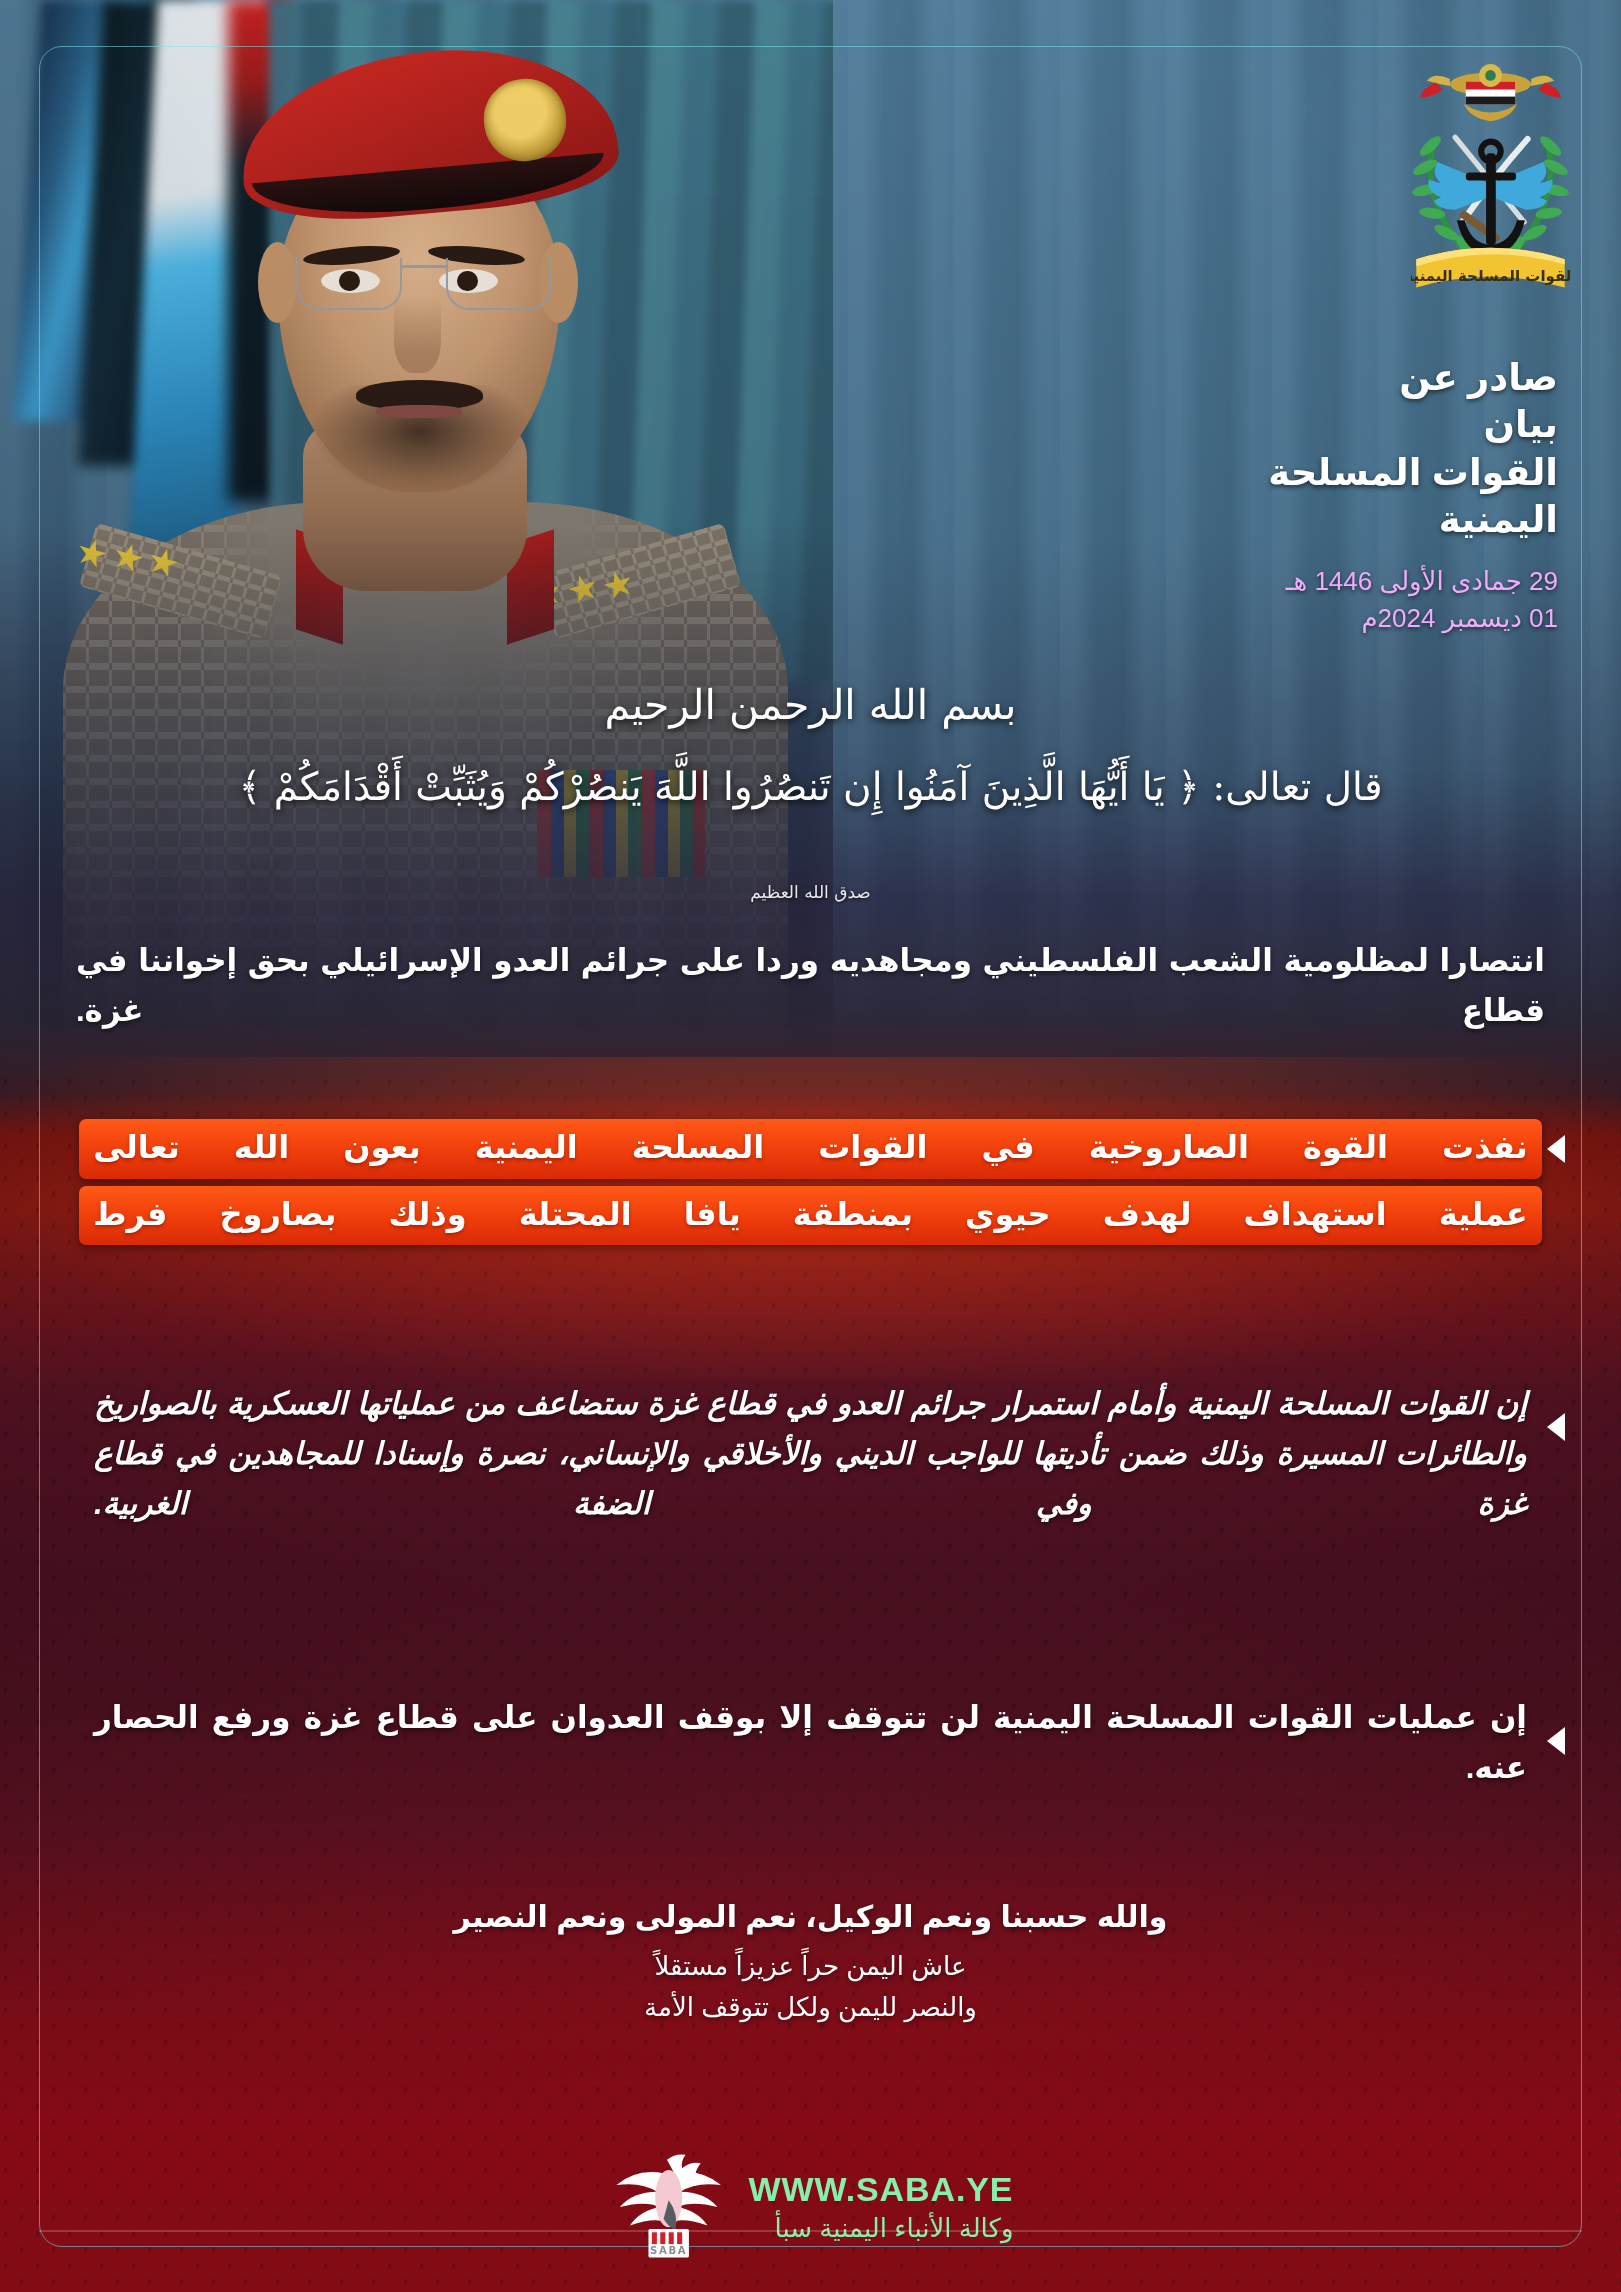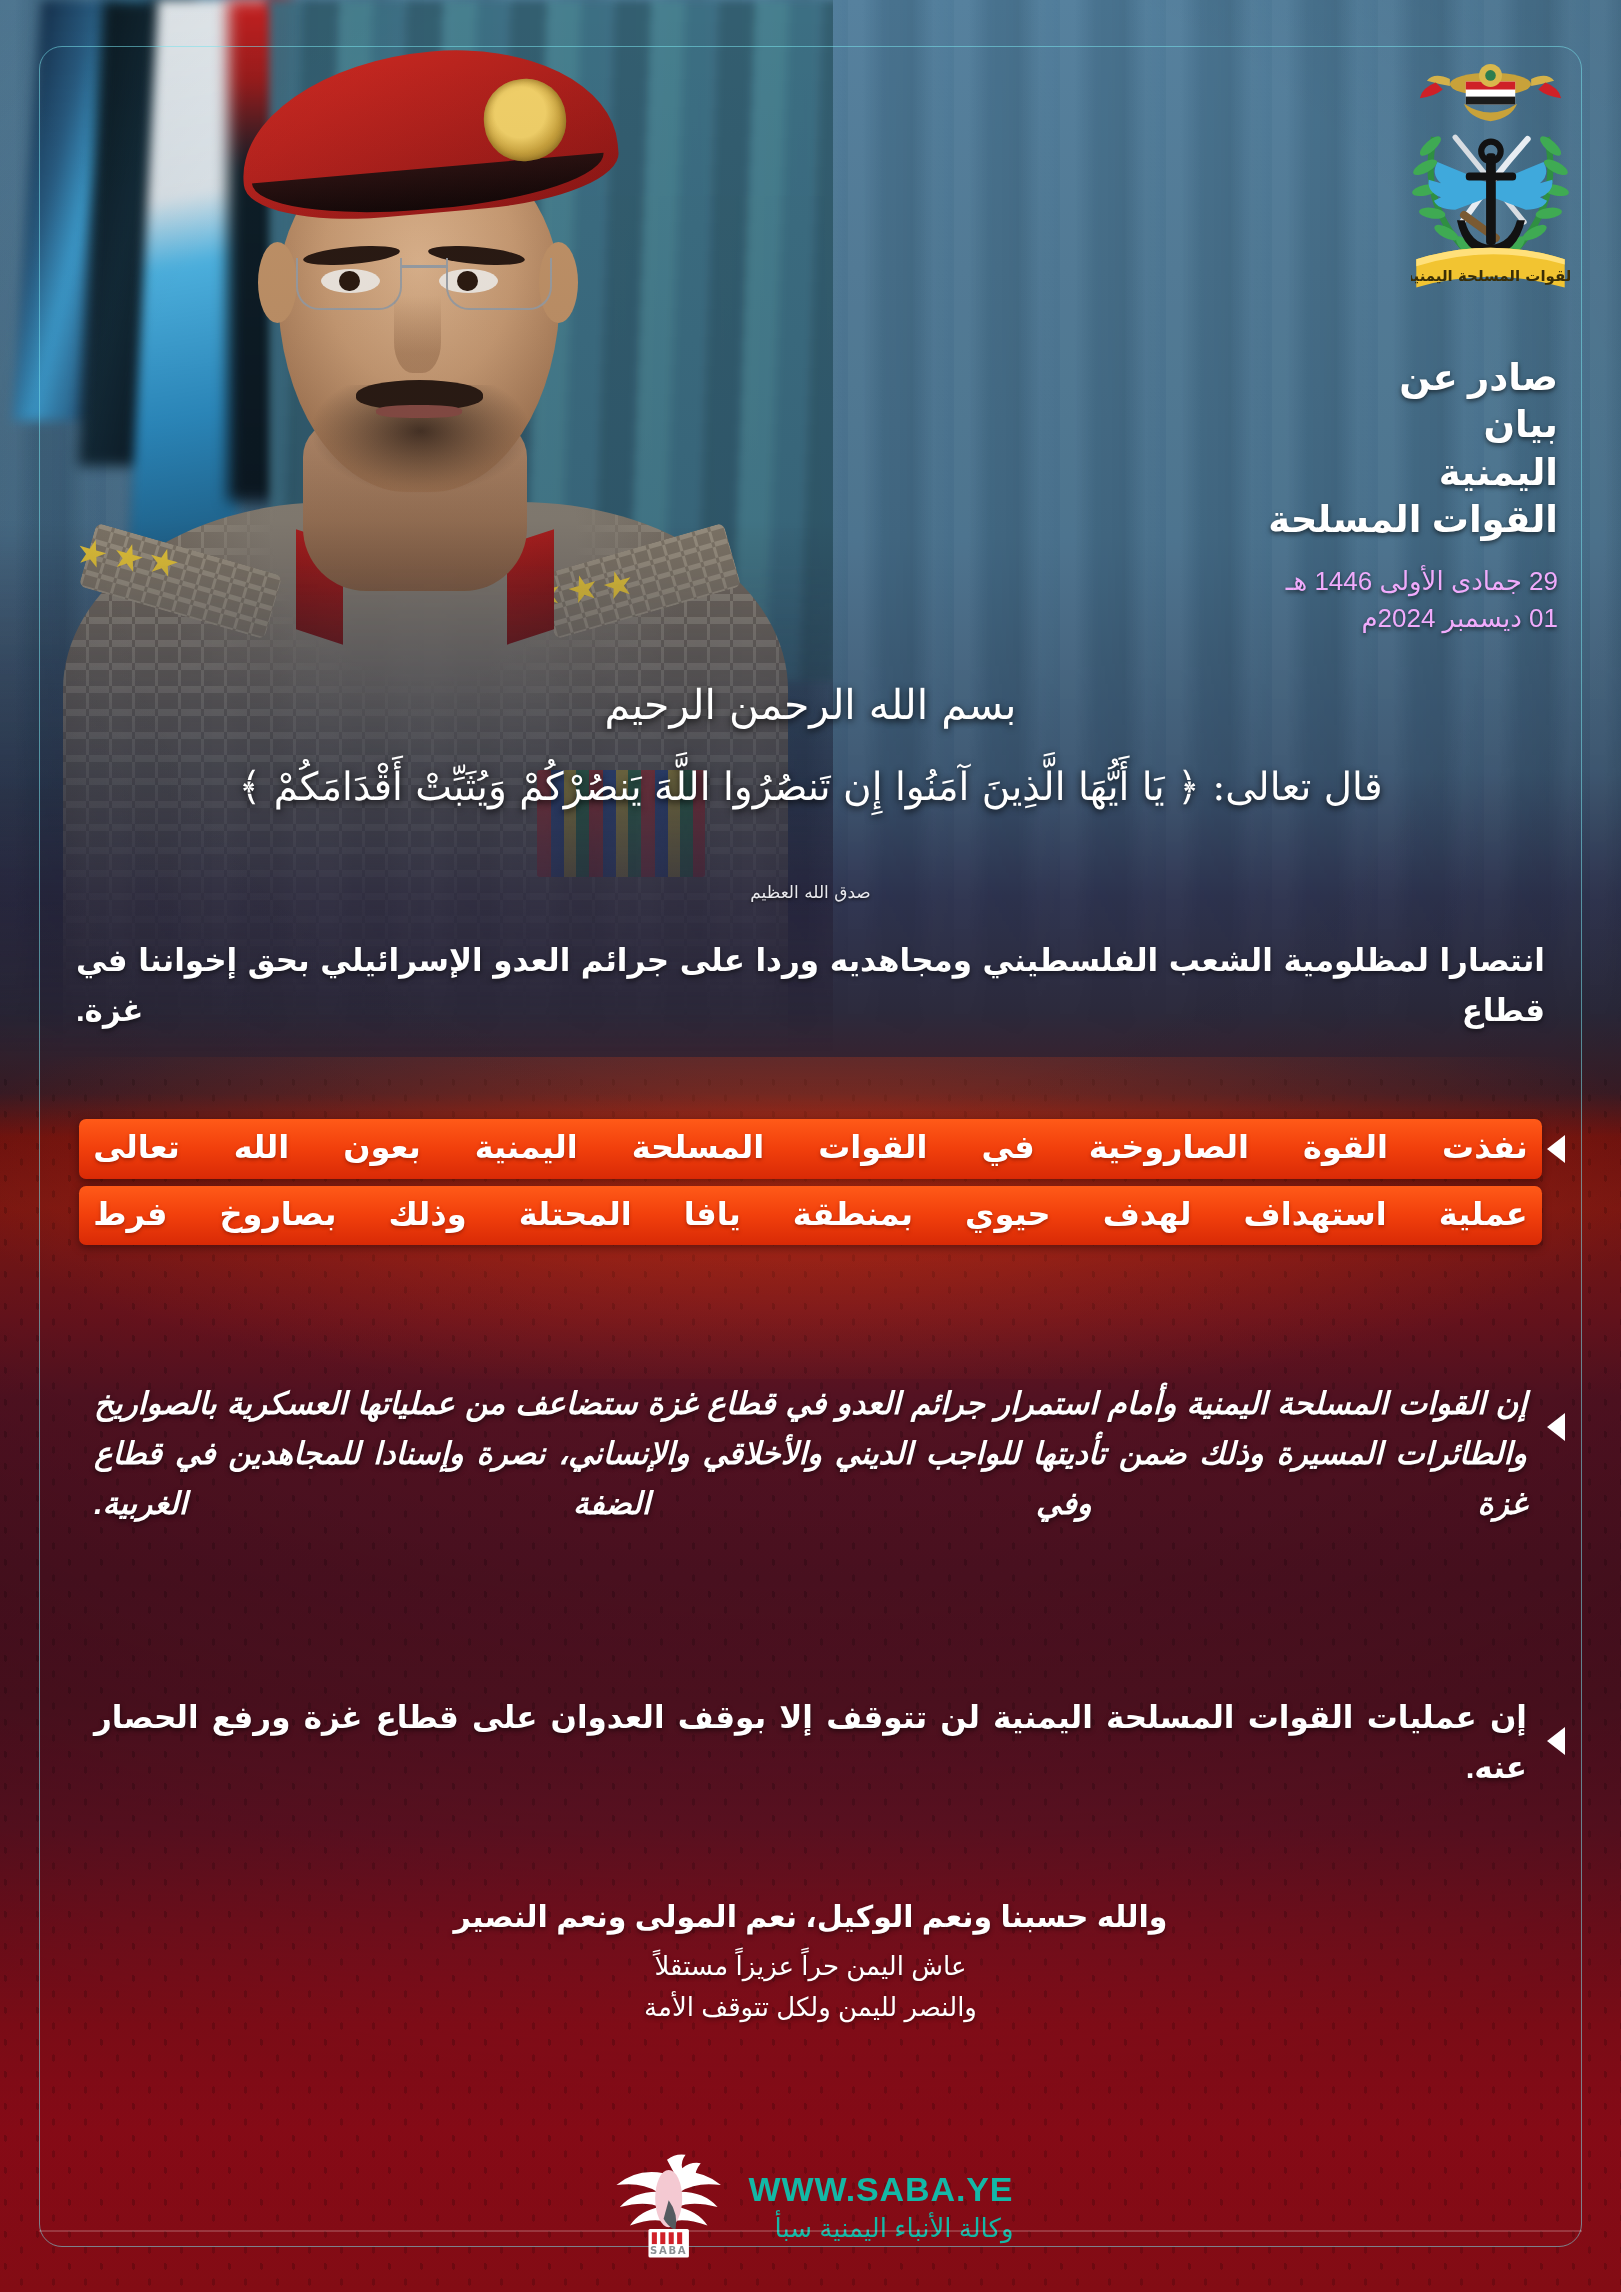--- a/index.html
+++ b/index.html
@@ -238,21 +238,21 @@
   }
   .closing .c1{font-size:30px;font-weight:bold;line-height:1.5;}
   .closing .c2{font-size:26px;line-height:1.58;margin-top:7.2px;}
   .closing .c3{font-size:26px;line-height:1.58;}
 
   
   .footer{
     position:absolute;left:0;right:0;top:2140px;height:134px;
     display:flex;align-items:center;justify-content:center;gap:23px;
   }
-  .saba-text{text-align:right;color:#14b8a6;}
+  .saba-text{text-align:right;color:#86efac;}
   .saba-url{font-size:34px;font-weight:bold;letter-spacing:0.9px;}
   .saba-ar{font-size:26px;margin-top:3.6px;}
   .saba-logo{width:118px;height:118px;}
   .saba-logo svg{width:100%;height:100%;display:block;}
   .footer-rule{position:absolute;left:39px;right:39px;top:2230px;height:1.8px;background:rgba(255,255,255,.18);}
 </style>
 </head>
 <body>
 
 <div id="poster">
@@ -375,22 +375,22 @@
         <path d="M6 256 Q90 230 174 256 L174 288 Q90 264 6 288 Z" fill="#f2c431"></path>
         <path d="M6 256 Q90 230 174 256 L174 262 Q90 238 6 264 Z" fill="#ffe07a"></path>
       </g>
       <text x="90" y="281" text-anchor="middle" font-family="'DejaVu Sans',sans-serif" font-size="17" font-weight="bold" fill="#3a2e06">القوات المسلحة اليمنية</text>
     </svg>
   </div>
 
   <div class="header">
     <div class="hline">صادر عن</div>
     <div class="hline">بيان</div>
+    <div class="hline">القوات المسلحة</div>
     <div class="hline">اليمنية</div>
-    <div class="hline">القوات المسلحة</div>
     <div class="date">29 جمادى الأولى 1446 هـ</div>
     <div class="date" style="margin-top:0">01 ديسمبر 2024م</div>
   </div>
 
   <div class="bism">بسم الله الرحمن الرحيم</div>
   <div class="ayah">قال تعالى: ﴿ يَا أَيُّهَا الَّذِينَ آمَنُوا إِن تَنصُرُوا اللَّهَ يَنصُرْكُمْ وَيُثَبِّتْ أَقْدَامَكُمْ ﴾</div>
   <div class="sadaq">صدق الله العظيم</div>
 
   <div class="para p-intro">انتصارا لمظلومية الشعب الفلسطيني ومجاهديه وردا على جرائم العدو الإسرائيلي بحق إخواننا في قطاع غزة.</div>
 

